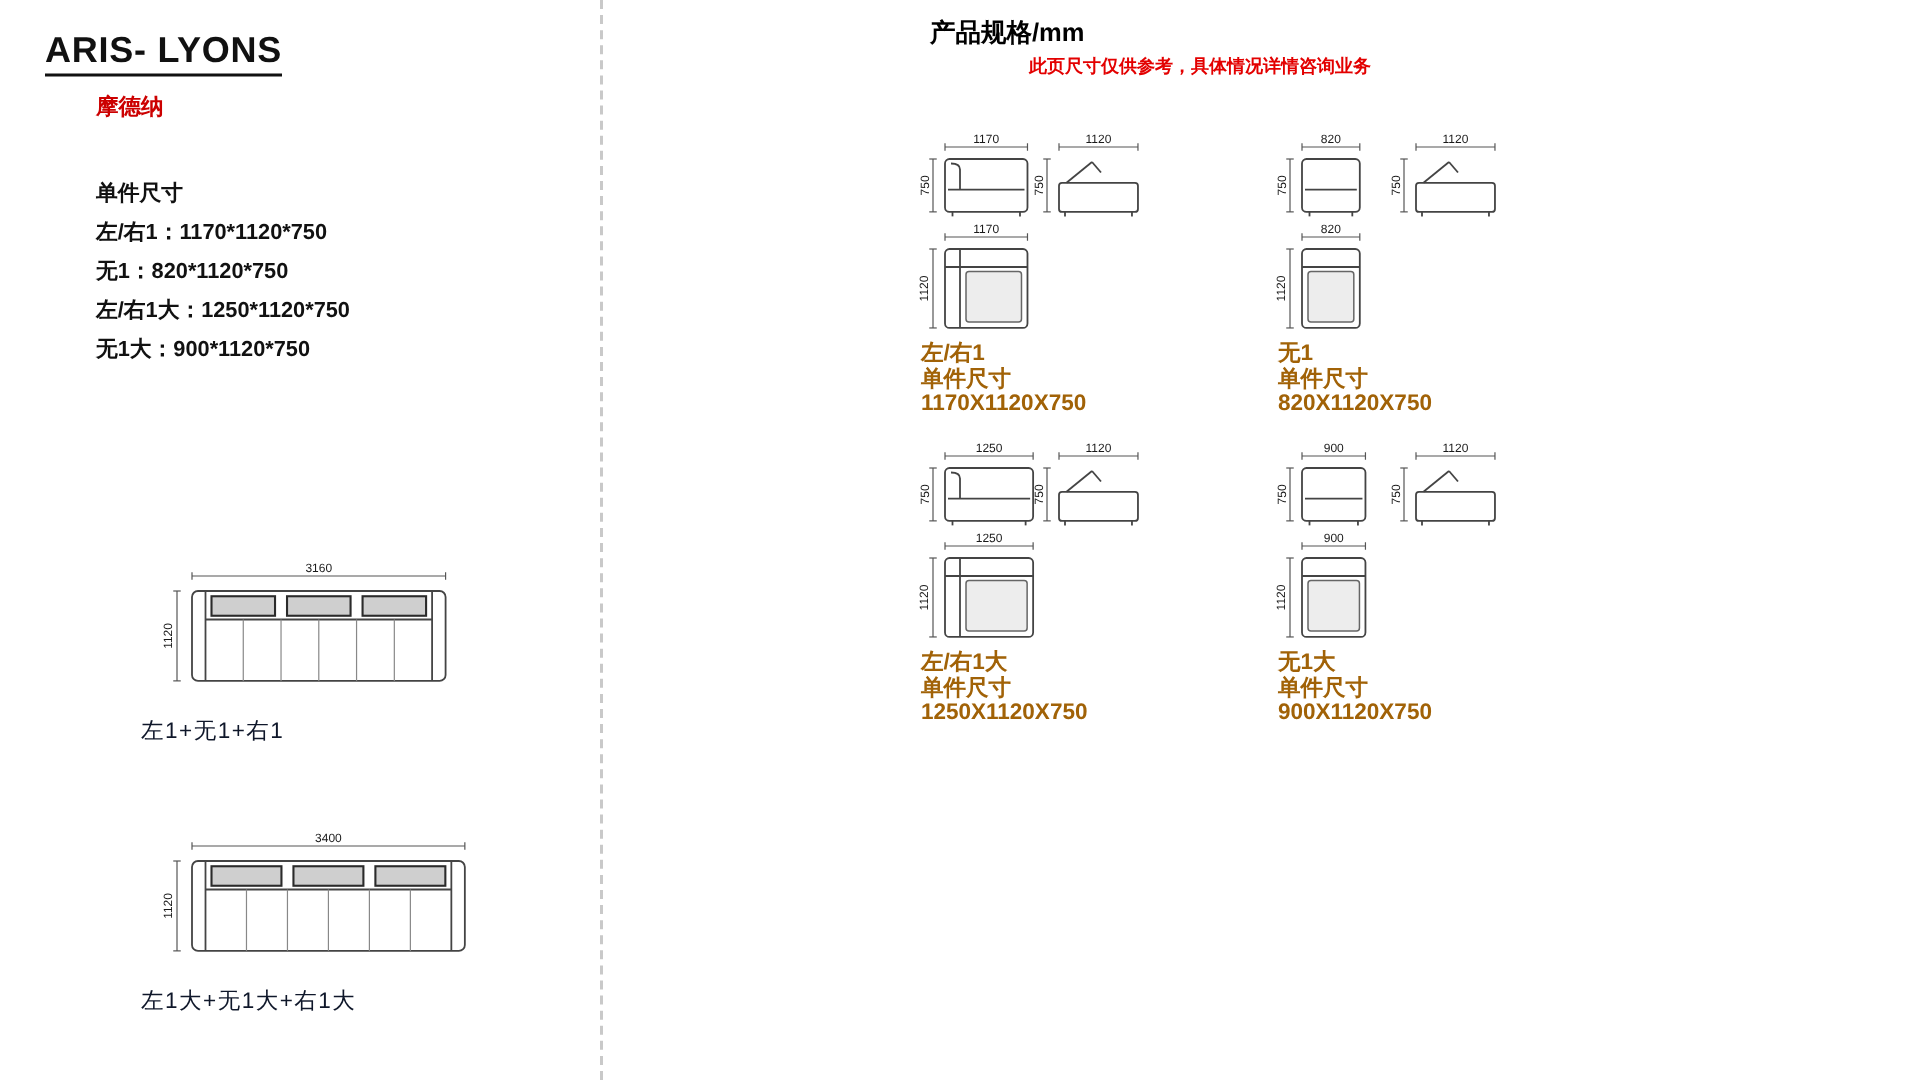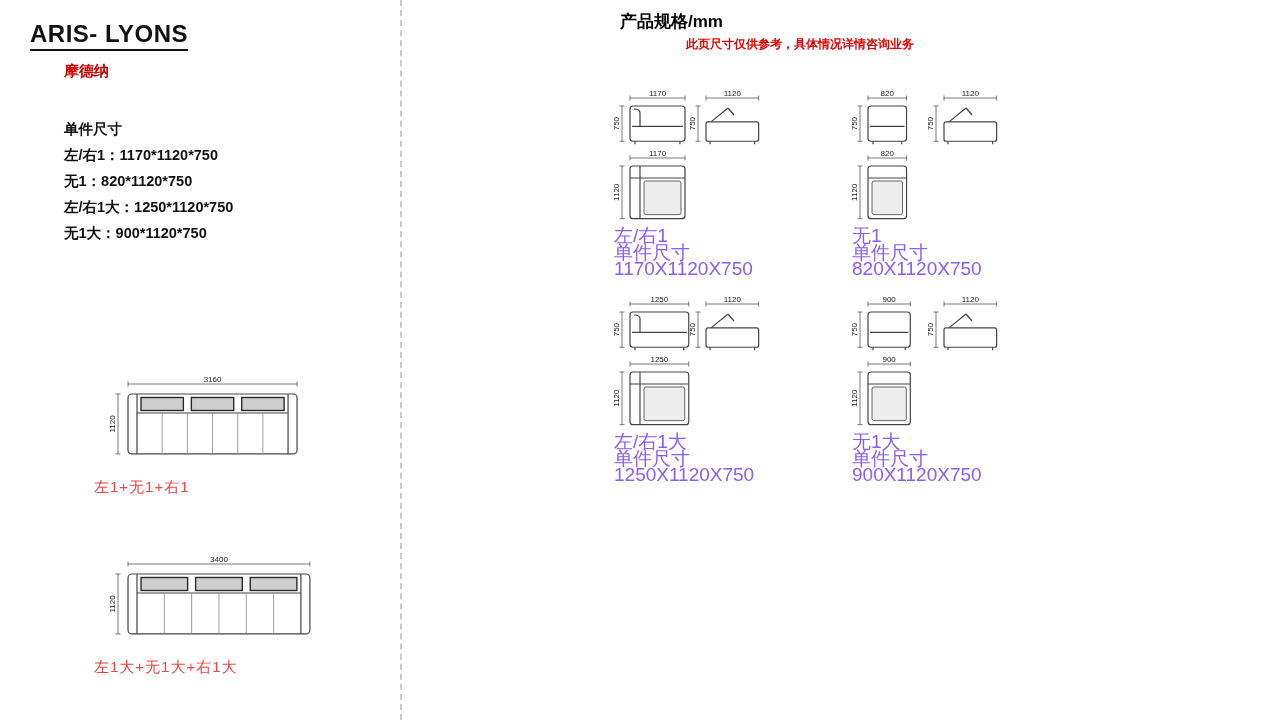--- a/index.html
+++ b/index.html
@@ -34,24 +34,24 @@
   .rp-title{
     position:absolute;left:620px;top:10px;width:360px;text-align:left;
     font-size:17px;font-weight:bold;color:#000;
   }
   .rp-note{
     position:absolute;left:600px;top:36px;width:400px;text-align:center;
     font-size:12px;font-weight:bold;color:var(--note-red);font-family:Liberation Mono, monospace;
   }
   .combo{position:absolute;width:220px;text-align:left}
   .combo svg{display:block}
-  .combo-label{margin-top:12px;font-size:15px;color:#ef4444;letter-spacing:1px}
+  .combo-label{margin-top:12px;font-size:15px;color:#0f172a;letter-spacing:1px}
   .module{position:absolute;width:216px}
   .module svg{display:block}
-  .module-label{margin-left:4px;margin-top:2px;font-size:19px;font-weight:normal;line-height:16.5px;color:#8b5cf6}
+  .module-label{margin-left:4px;margin-top:2px;font-size:15px;font-weight:bold;line-height:16.5px;color:#a16207}
   svg .ln{fill:none;stroke:var(--line);stroke-width:1.2}
   svg .lnl{fill:none;stroke:#888;stroke-width:.8}
   svg .cushion{fill:#cfcfcf;stroke:#2b2b2b;stroke-width:1.4}
   svg .cushion2{fill:#ededed;stroke:#666;stroke-width:1}
   svg g.dim line{stroke:#555;stroke-width:.8}
   svg g.dim text{font-size:8px;fill:#1a1a1a;font-family:"Liberation Sans",sans-serif}
 </style>
 </head>
 <body>
 

